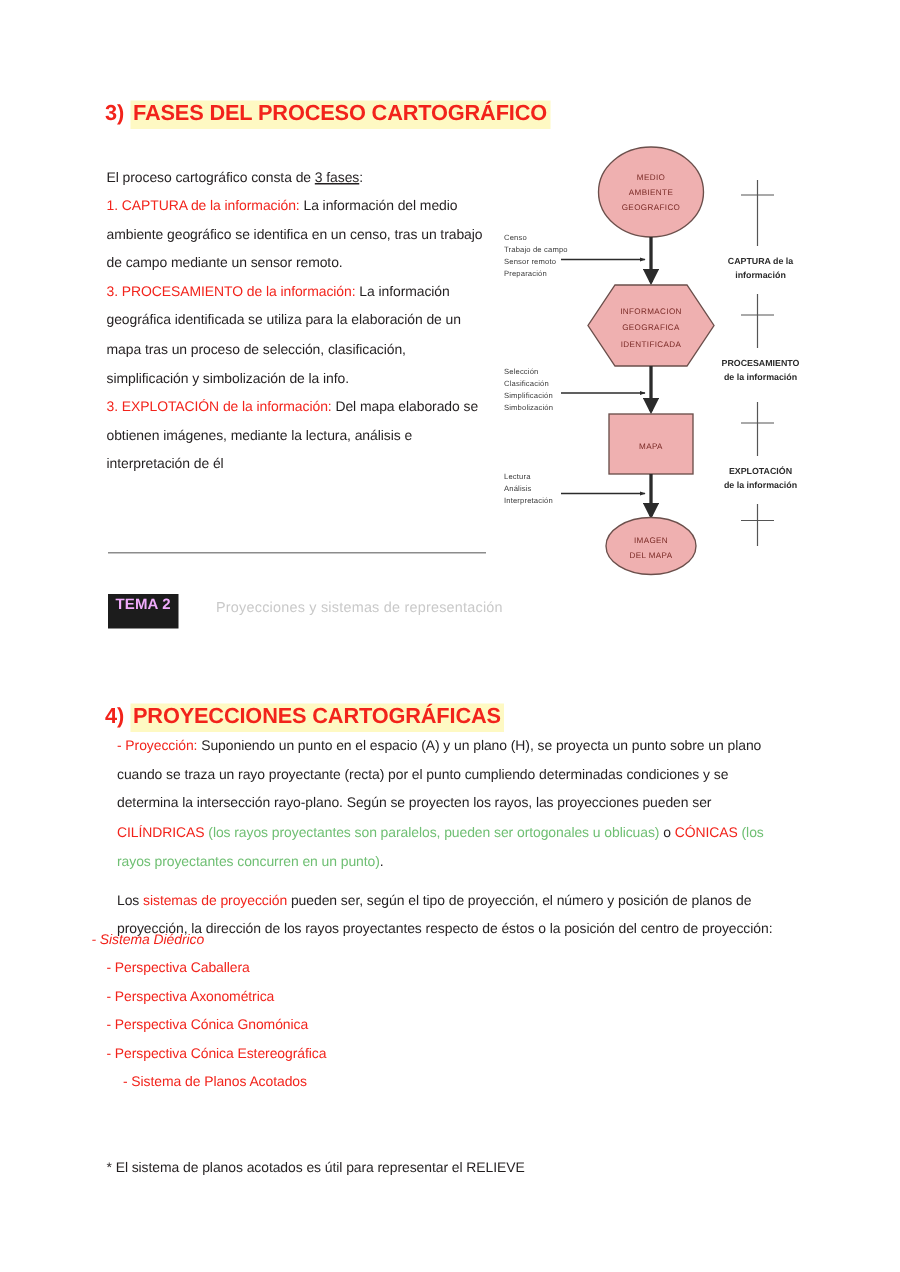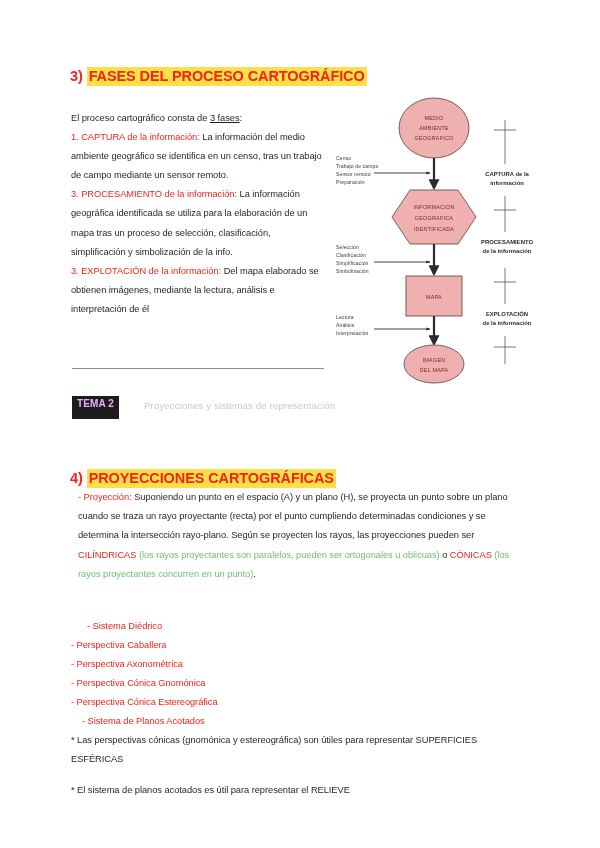--- a/index.html
+++ b/index.html
@@ -25,21 +25,21 @@
   .h-section {
     position: absolute;
     font-size: 14.5px;
     font-weight: 700;
     letter-spacing: -0.1px;
     white-space: nowrap;
   }
   .h-num { color: #f2231b; }
   .h-hl {
     color: #f2231b;
-    background: #fde047;
+    background: #fef9c3;
     padding: 1px 2px 2px 2px;
   }
 
   
   .body-col {
     position: absolute;
     font-size: 9.3px;
     line-height: 19.1px;
     color: #231f20;
     letter-spacing: -0.05px;
@@ -227,25 +227,25 @@
 
   <div class="divider" style="left:72px; top:368px; width:252px;"></div>
 
   <div class="tema-chip" style="left:72px; top:396px;">TEMA 2</div>
   <div class="tema-sub" style="left:144px; top:400px;">Proyecciones y sistemas de representación</div>
 
   <div class="h-section" style="left:70px; top:438px;margin-top:32px;"><span class="h-num">4)</span> <span class="h-hl">PROYECCIONES CARTOGRÁFICAS</span></div>
 
   <div class="wide-col" style="left:71px; top:481px; width:462px;">
     <p><span class="red">- Proyección:</span><span> Suponiendo un punto en el espacio (A) y un plano (H), se proyecta un punto sobre un plano cuando se traza un rayo proyectante (recta) por el punto cumpliendo determinadas condiciones y se determina la intersección rayo-plano. Según se proyecten los rayos, las proyecciones pueden ser </span><span class="red">CILÍNDRICAS</span><span class="green"> (los rayos proyectantes son paralelos, pueden ser ortogonales u oblicuas)</span><span> o </span><span class="red">CÓNICAS</span><span class="green"> (los rayos proyectantes concurren en un punto)</span><span>.</span></p>
+    <p><span>Los </span><span class="red">sistemas de proyección</span><span> pueden ser, según el tipo de proyección, el número y posición  de planos de proyección, la dirección de los rayos proyectantes respecto de éstos o la posición del centro de proyección:</span></p>
   </div>
 
-  <div class="list-line red" style="left:87px; top:617px;">- Sistema Diédrico</div>
+  <div class="list-line red" style="left:61px; top:617px;font-style:italic;">- Sistema Diédrico</div>
   <div class="list-line red" style="left:71px; top:636px;">- Perspectiva Caballera</div>
   <div class="list-line red" style="left:71px; top:655px;">- Perspectiva Axonométrica</div>
   <div class="list-line red" style="left:71px; top:674px;">- Perspectiva Cónica Gnomónica</div>
   <div class="list-line red" style="left:71px; top:693px;">- Perspectiva Cónica Estereográfica</div>
   <div class="list-line red" style="left:71px; top:712px;margin-left:11px;">- Sistema de Planos Acotados</div>
 
-  <div class="wide-col green" style="left:71px; top:731px; width:440px;">* Las perspectivas cónicas (gnomónica y estereográfica) son útiles para representar SUPERFICIES ESFÉRICAS</div>
-  <div class="wide-col green" style="left:71px; top:769px; width:440px;margin-top:12px;">* El sistema de planos acotados es útil para representar el RELIEVE</div>
+  <div class="wide-col green" style="left:71px; top:769px; width:440px;">* El sistema de planos acotados es útil para representar el RELIEVE</div>
 
 </div>
 
 </body></html>

